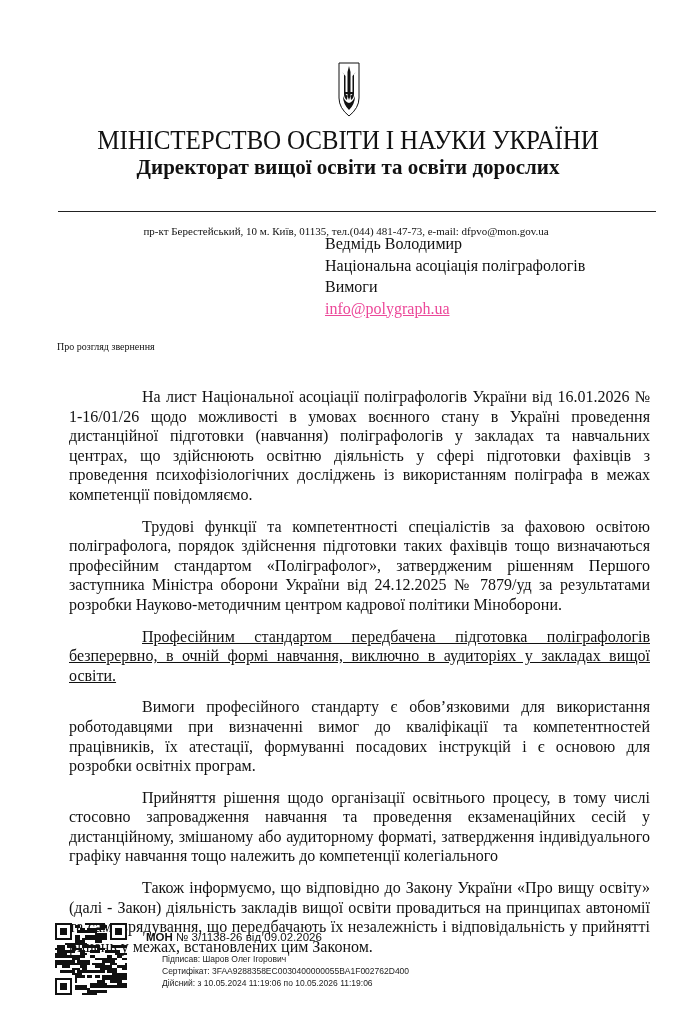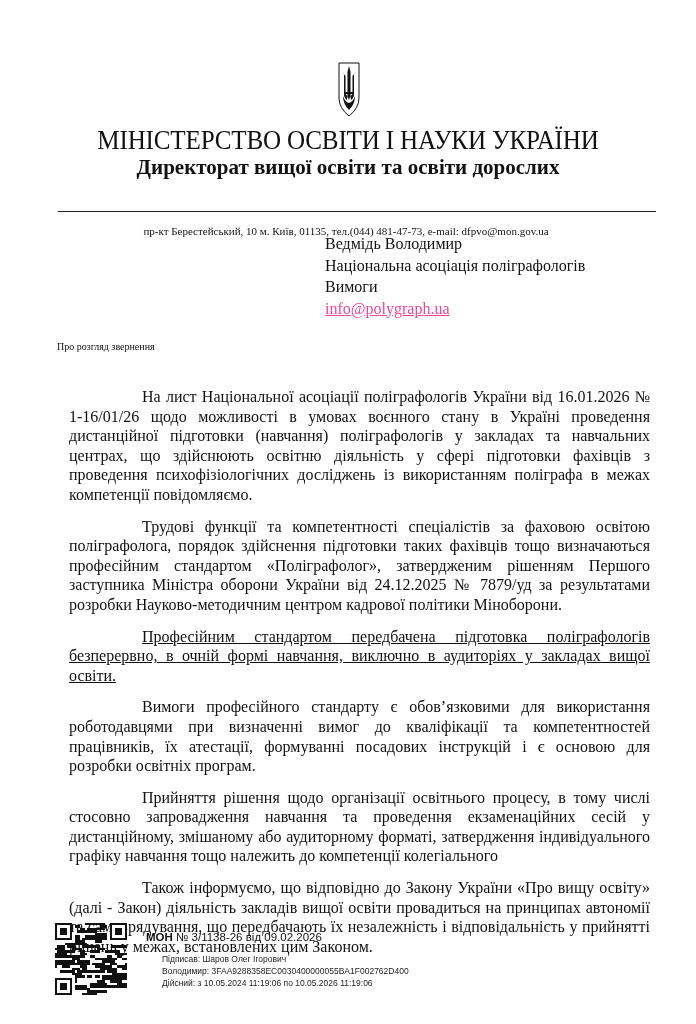--- a/index.html
+++ b/index.html
@@ -426,15 +426,15 @@
         <rect x="22" y="0" width="7" height="7"></rect>
         <rect x="23" y="1" width="5" height="5" fill="#fff"></rect>
         <rect x="24" y="2" width="3" height="3"></rect>
         <rect x="0" y="22" width="7" height="7"></rect>
         <rect x="1" y="23" width="5" height="5" fill="#fff"></rect>
         <rect x="2" y="24" width="3" height="3"></rect>
       </g>
   </svg>
   <div class="stamp-title"><b>МОН</b> <span>№ 3/1138-26 від 09.02.2026</span></div>
   <div class="stamp-line" style="top:31px;">Підписав: Шаров Олег Ігорович</div>
-  <div class="stamp-line" style="top:43px;">Володимир: 3FAA9288358EC0030400000055BA1F002762D400</div>
+  <div class="stamp-line" style="top:43px;">Сертифікат: 3FAA9288358EC0030400000055BA1F002762D400</div>
   <div class="stamp-line" style="top:55px;">Дійсний: з 10.05.2024 11:19:06 по 10.05.2026 11:19:06</div>
 </div>
 
 </body></html>

